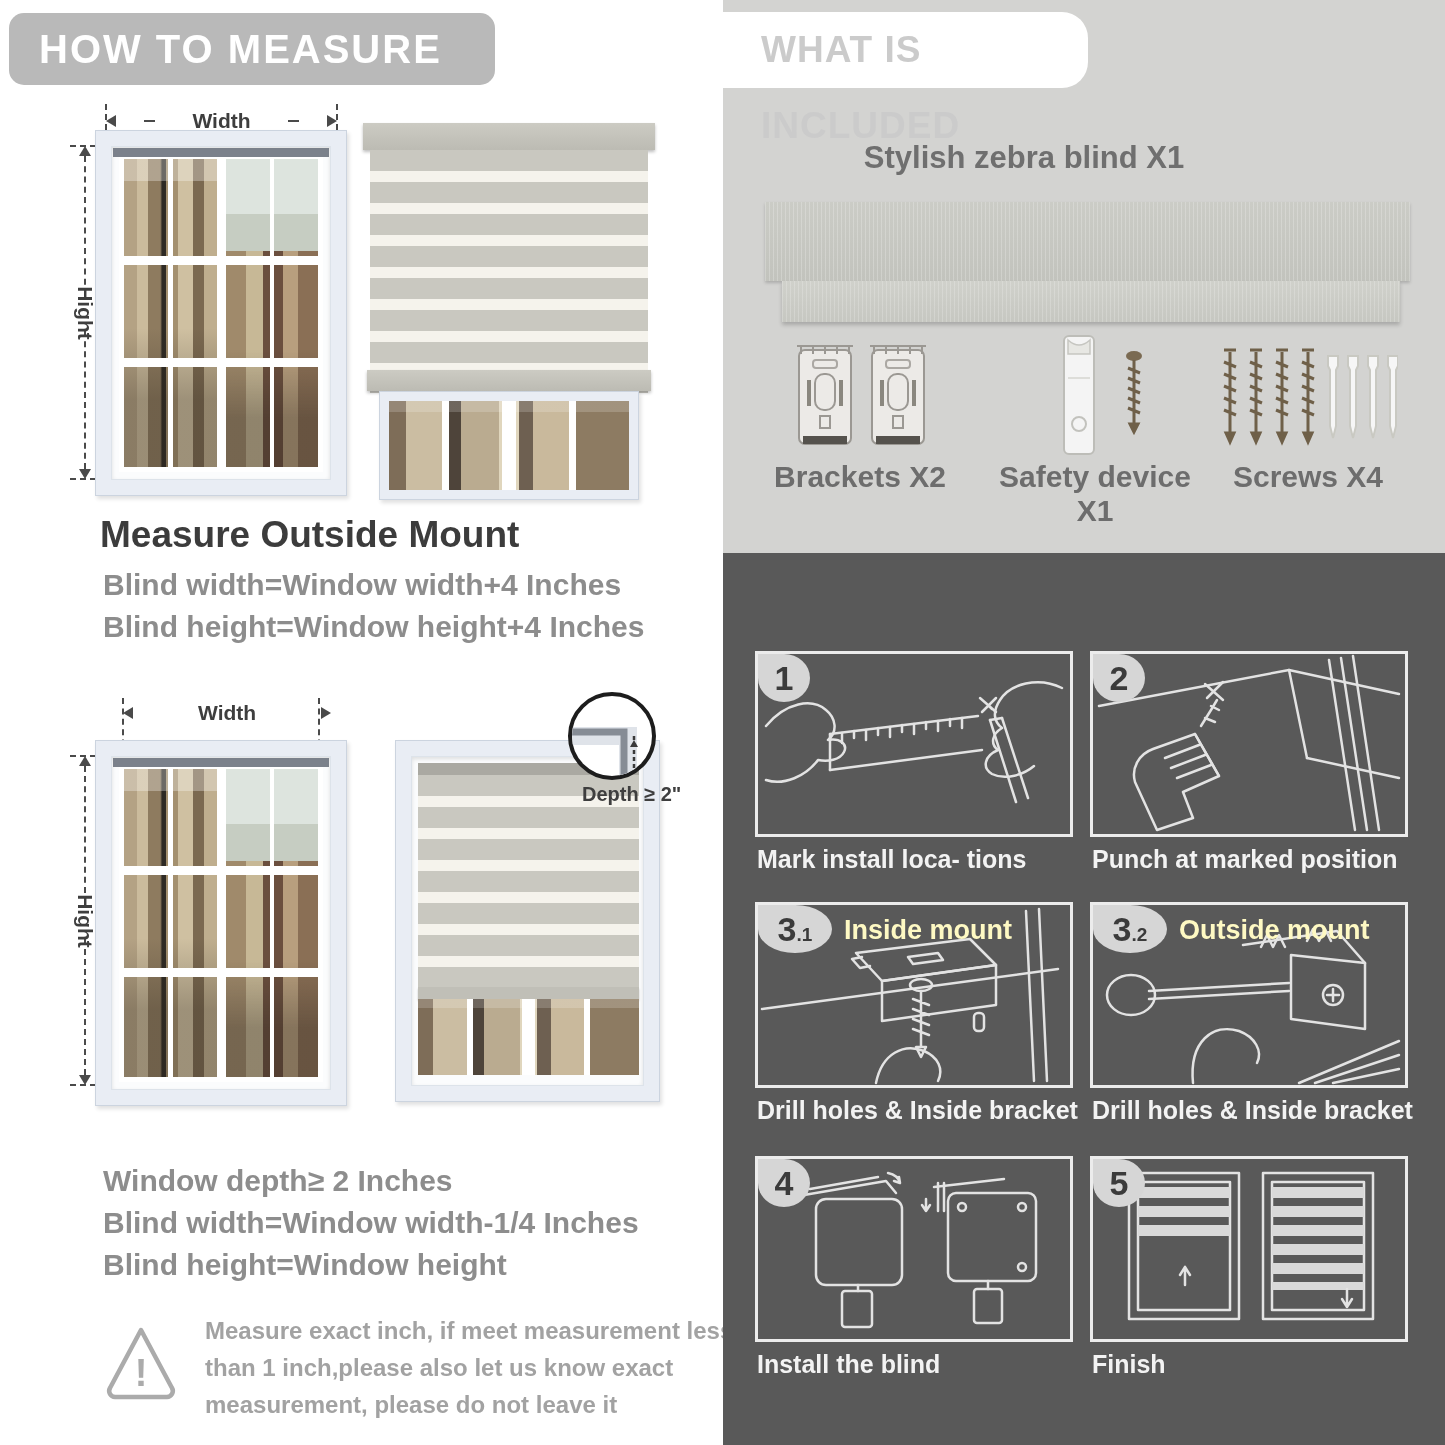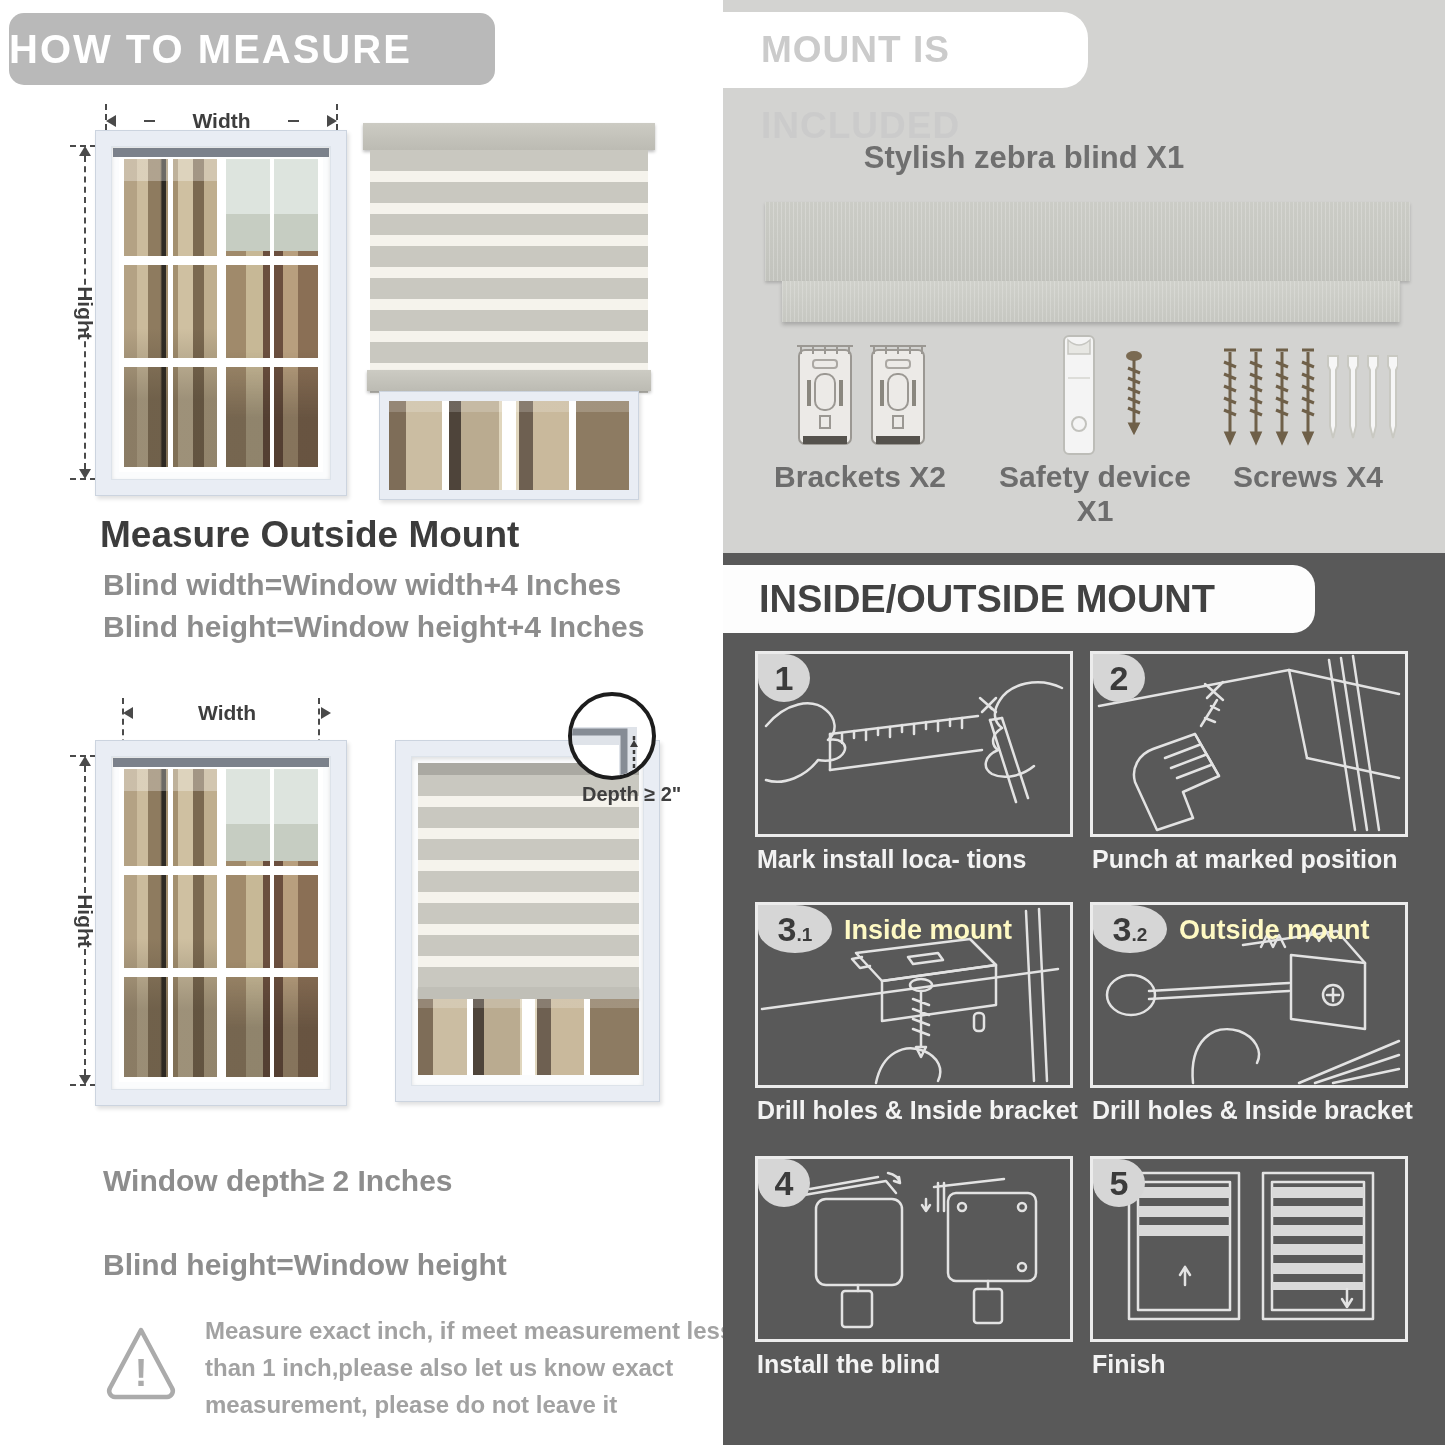--- a/index.html
+++ b/index.html
@@ -7,21 +7,21 @@
   #canvas {
     position:relative; width:1445px; height:1445px; background:#ffffff;
     font-family:"Liberation Sans", sans-serif; overflow:hidden;
   }
   .abs { position:absolute; }
 
   
   .howto-header {
     left:9px; top:13px; width:486px; height:72px; background:#b9b9b9;
     border-radius:15px; color:#ffffff; font-weight:bold; font-size:40px;
-    letter-spacing:2px; line-height:72px; 
+    letter-spacing:2px; line-height:72px; padding-left:30px;
   }
 
   
   .dim-h { display:flex; align-items:center;gap:28px; }
   .dim-v { display:flex; flex-direction:column; align-items:center; }
   .dash-h { flex:1; height:0; border-top:2px dashed #4a4a4a; }
   .dash-v { flex:1; width:0; border-left:2px dashed #4a4a4a; }
   .arr-l { width:0;height:0;border-top:6px solid transparent;border-bottom:6px solid transparent;border-right:10px solid #4a4a4a; }
   .arr-r { width:0;height:0;border-top:6px solid transparent;border-bottom:6px solid transparent;border-left:10px solid #4a4a4a; }
   .arr-u { width:0;height:0;border-left:6px solid transparent;border-right:6px solid transparent;border-bottom:10px solid #4a4a4a; }
@@ -200,32 +200,33 @@
     <svg viewBox="0 0 80 80" width="80" height="80">
       <path d="M-4,40 L56,40 L56,92" stroke="#dfe3e9" stroke-width="18" fill="none"></path>
       <path d="M-4,36 L52,36 L52,92" stroke="#868c95" stroke-width="7" fill="none"></path>
       <line x1="62" y1="40" x2="62" y2="84" stroke="#3a3a3a" stroke-width="2.5" stroke-dasharray="4 3"></line>
       <path d="M62,44 l-4,7 h8 z" fill="#3a3a3a"></path>
     </svg>
   </div>
   <div class="abs depth-label" style="left:582px; top:783px;">Depth ≥ 2"</div>
 
   <div class="abs sec-line" style="left:103px; top:1164px;">Window depth≥ 2 Inches</div>
+  <div class="abs sec-line" style="left:103px; top:1206px;">Blind width=Window width-1/4 Inches</div>
   <div class="abs sec-line" style="left:103px; top:1248px;">Blind height=Window height</div>
 
   <svg class="abs" style="left:103px; top:1322px;" width="76" height="80" viewBox="0 0 76 80">
     <path d="M38,8 L69,66 a6,6 0 0 1 -5,9 H12 a6,6 0 0 1 -5,-9 Z" fill="none" stroke="#ababab" stroke-width="4.5" stroke-linejoin="round"></path>
     <text x="38" y="64" text-anchor="middle" font-size="38" font-weight="bold" fill="#ababab" font-family="Liberation Sans, sans-serif">!</text>
   </svg>
   <div class="abs warn-text" style="left:205px; top:1312px;">Measure exact inch, if meet measurement less</div>
   <div class="abs warn-text" style="left:205px; top:1349px;">than 1 inch,please also let us know exact</div>
   <div class="abs warn-text" style="left:205px; top:1386px;">measurement, please do not leave it</div>
 
   <div class="abs rt-top"></div>
-  <div class="abs included-header">MOUNT IS INCLUDED</div>
+  <div class="abs included-header">WHAT IS INCLUDED</div>
   <div class="abs product-title">Stylish zebra blind X1</div>
 
   <div class="abs hr-main"></div>
   <div class="abs hr-low"></div>
 
   <svg class="abs" style="left:793px; top:340px;" width="64" height="112" viewBox="0 0 64 112">
     <rect x="6" y="10" width="52" height="94" rx="6" fill="#eceae7" stroke="#9b9893" stroke-width="2"></rect>
     <path d="M4,6 h56 M8,6 v8 M20,6 v8 M32,6 v8 M44,6 v8 M56,6 v8" stroke="#9b9893" stroke-width="2" fill="none"></path>
     <rect x="22" y="34" width="20" height="36" rx="9" fill="none" stroke="#9b9893" stroke-width="2"></rect>
     <rect x="20" y="20" width="24" height="8" rx="3" fill="none" stroke="#aba8a3" stroke-width="2"></rect>
@@ -271,21 +272,20 @@
       <path d="M46,4 h10 v10 l-2,4 v56 l-3,12 l-3,-12 v-56 l-2,-4 z"></path>
       <path d="M66,4 h10 v10 l-2,4 v56 l-3,12 l-3,-12 v-56 l-2,-4 z"></path>
     </g>
   </svg>
 
   <div class="abs hw-label" style="left:760px; width:200px;">Brackets X2</div>
   <div class="abs hw-label" style="left:983px; width:224px;">Safety device X1</div>
   <div class="abs hw-label" style="left:1228px; width:160px;">Screws X4</div>
 
   <div class="abs rt-bottom"></div>
-  <div class="abs mount-header">INSIDE/OUTSIDE MOUNT</div>
 
   <div class="abs tile" style="left:755px; top:651px;">
     <div class="badge">
         <span>1</span>
       </div>
     <svg viewBox="0 0 312 180">
       <g class="lineart">
         <polyline points="72,80 220,62"></polyline>
         <polyline points="72,116 224,96"></polyline>
         <line x1="72" y1="80" x2="72" y2="116"></line>

